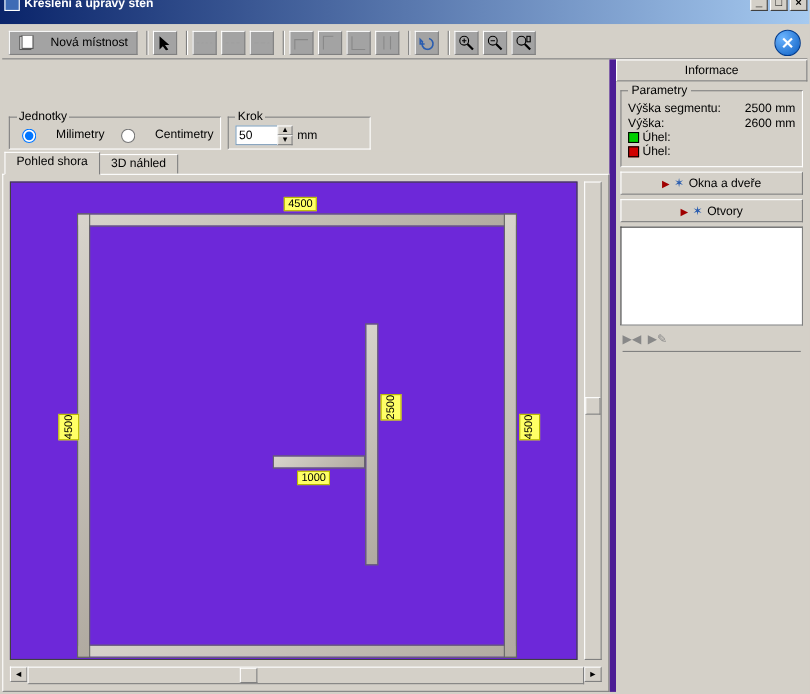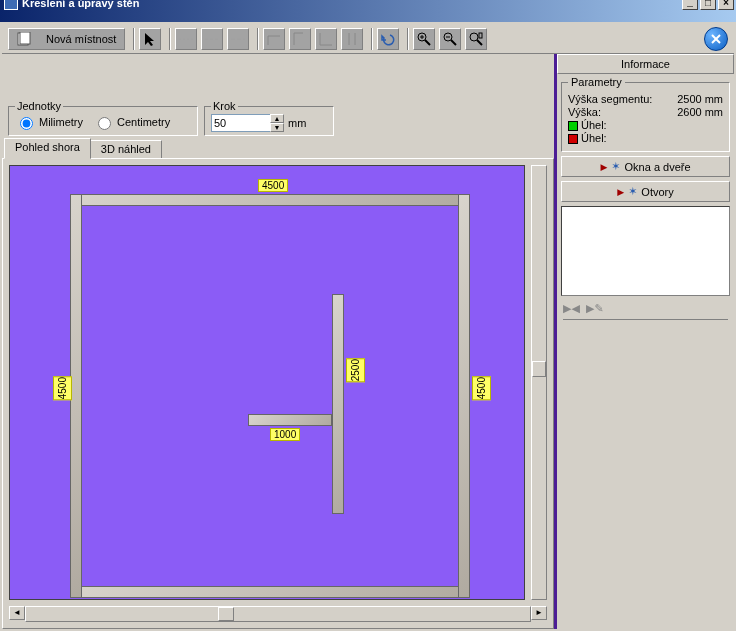--- a/index.html
+++ b/index.html
@@ -97,26 +97,26 @@
     border-top-color: #808080; border-left-color: #808080;
     padding: 2px 6px 4px 6px;
     margin: 0;
     height: 36px;
   }
   fieldset.panel legend {
     padding: 0 2px;
     font-size: 11px;
   }
   .radio-row { display:flex; gap:10px; align-items:center; }
-  .radio-row label { display:flex; align-items:center; gap:3px; }
+  .radio-row label { display:flex; align-items:center; gap:15px; }
   .spin {
     display: flex; align-items: center;
   }
   .spin input {
-    width: 60px; height: 18px;
+    width: 39px; height: 18px;
     border: 1px solid #7f9db9;
     font-size: 11px;
     padding: 0 2px;
   }
   .spin .arrows { display:flex; flex-direction:column; margin-left:-1px;}
   .spin .arrows div {
     width: 14px; height: 9px;
     background:#d4d0c8;
     border:1px solid #808080;
     border-top-color:#fff; border-left-color:#fff;
@@ -168,21 +168,21 @@
     position:relative;
   }
   .canvas-body {
     flex:1;
     display:flex;
     min-height:0;
   }
   .drawing {
     flex:1;
     margin: 6px;
-    background: #8b5cf6;
+    background: #6d28d9;
     border: 1px solid #404040;
     position: relative;
     overflow:hidden;
   }
   .vscroll {
     width:16px;
     margin:6px 6px 6px 0;
     background:#d4d0c8;
     border:1px solid #808080;
     border-top-color:#fff; border-left-color:#fff;
@@ -232,21 +232,21 @@
     padding:0 3px;
     font-size:10px;
   }
   .dimlabel.v {
     writing-mode: vertical-rl;
     transform: rotate(180deg);
   }
   
   .right-panel {
     width: 180px;
-    border-left:3px solid #4c1d95;
+    border-left:6px solid #4c1d95;
     background:#d4d0c8;
     display:flex;
     flex-direction:column;
   }
   .right-panel .hdr {
     background:#d4d0c8;
     text-align:center;
     padding:3px 0;
     border:1px solid #fff;
     border-right-color:#808080; border-bottom-color:#808080;

